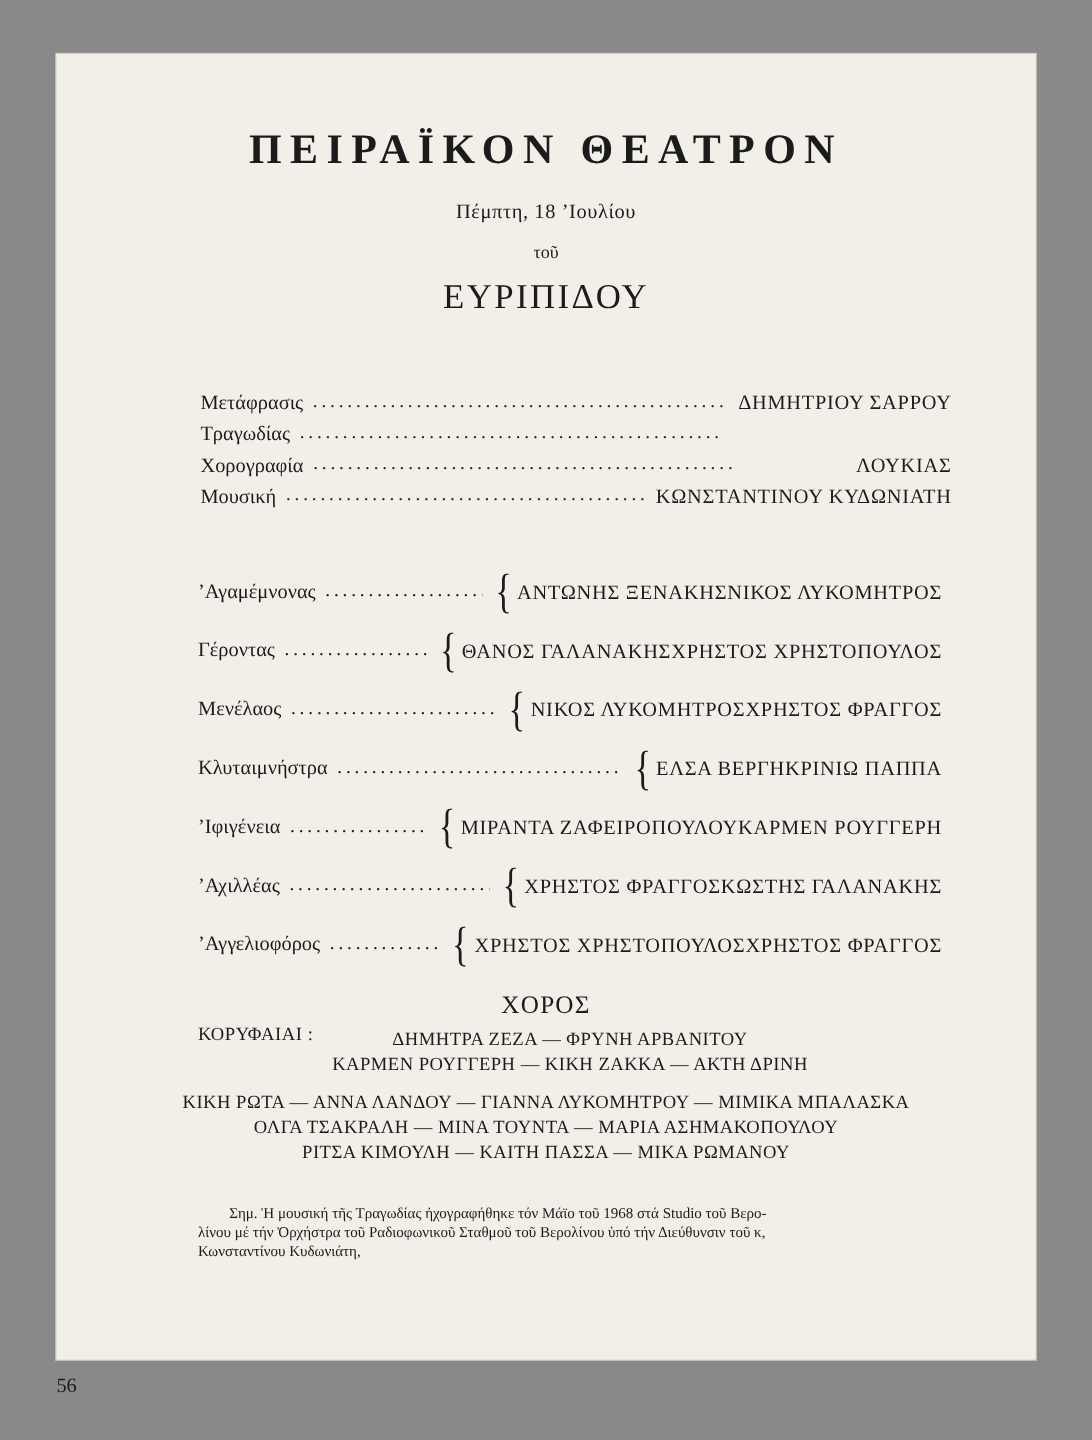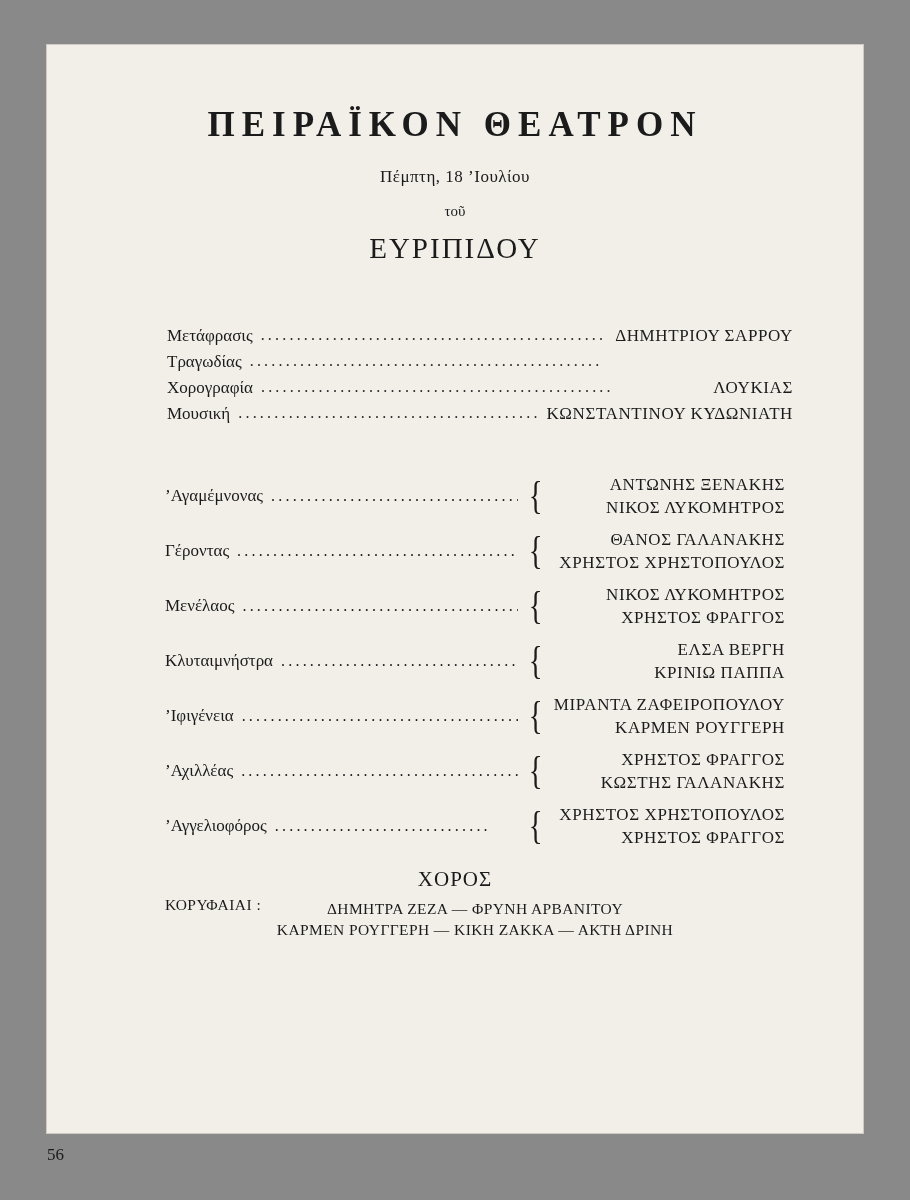--- a/index.html
+++ b/index.html
@@ -115,21 +115,21 @@
     flex: 0 0 auto;
     font-size: 40px;
     line-height: 1;
     font-family: "Liberation Serif", serif;
     transform: scaleX(0.72);
     margin-right: 2px;
   }
   .cast-names {
     flex: 0 0 auto;
     display: flex;
-    flex-direction: column;
+    flex-direction: row;
     text-align: right;
     min-width: 238px;
   }
   .cast-names span {
     line-height: 23px;
     letter-spacing: 0.6px;
   }
 
   
   .chorus-title {
@@ -283,17 +283,27 @@
       </div>
 
     </div>
 
     <div class="chorus-title">ΧΟΡΟΣ</div>
     <div class="koryfaiai">ΚΟΡΥΦΑΙΑΙ :</div>
     <div class="chorus-lines">
       <div>ΔΗΜΗΤΡΑ ΖΕΖΑ — ΦΡΥΝΗ ΑΡΒΑΝΙΤΟΥ</div>
       <div>ΚΑΡΜΕΝ ΡΟΥΓΓΕΡΗ — ΚΙΚΗ ΖΑΚΚΑ — ΑΚΤΗ ΔΡΙΝΗ</div>
     </div>
-
+    <div class="chorus-block2">
+      <div>ΚΙΚΗ ΡΩΤΑ — ΑΝΝΑ ΛΑΝΔΟΥ — ΓΙΑΝΝΑ ΛΥΚΟΜΗΤΡΟΥ — ΜΙΜΙΚΑ ΜΠΑΛΑΣΚΑ</div>
+      <div>ΟΛΓΑ ΤΣΑΚΡΑΛΗ — ΜΙΝΑ ΤΟΥΝΤΑ — ΜΑΡΙΑ ΑΣΗΜΑΚΟΠΟΥΛΟΥ</div>
+      <div>ΡΙΤΣΑ ΚΙΜΟΥΛΗ — ΚΑΙΤΗ  ΠΑΣΣΑ — ΜΙΚΑ ΡΩΜΑΝΟΥ</div>
+    </div>
+
+    <div class="note">
+      <div class="indent">Σημ. Ἡ μουσική  τῆς Τραγωδίας ἠχογραφήθηκε τόν Μάϊο τοῦ 1968 στά Studio τοῦ Βερο-</div>
+      <div>λίνου μέ τήν Ὀρχήστρα τοῦ Ραδιοφωνικοῦ Σταθμοῦ τοῦ Βερολίνου ὑπό τήν Διεύθυνσιν τοῦ κ,</div>
+      <div>Κωνσταντίνου Κυδωνιάτη,</div>
+    </div>
 
     <div class="page-number">56</div>
   </div>
 </div>
 
 </body></html>

